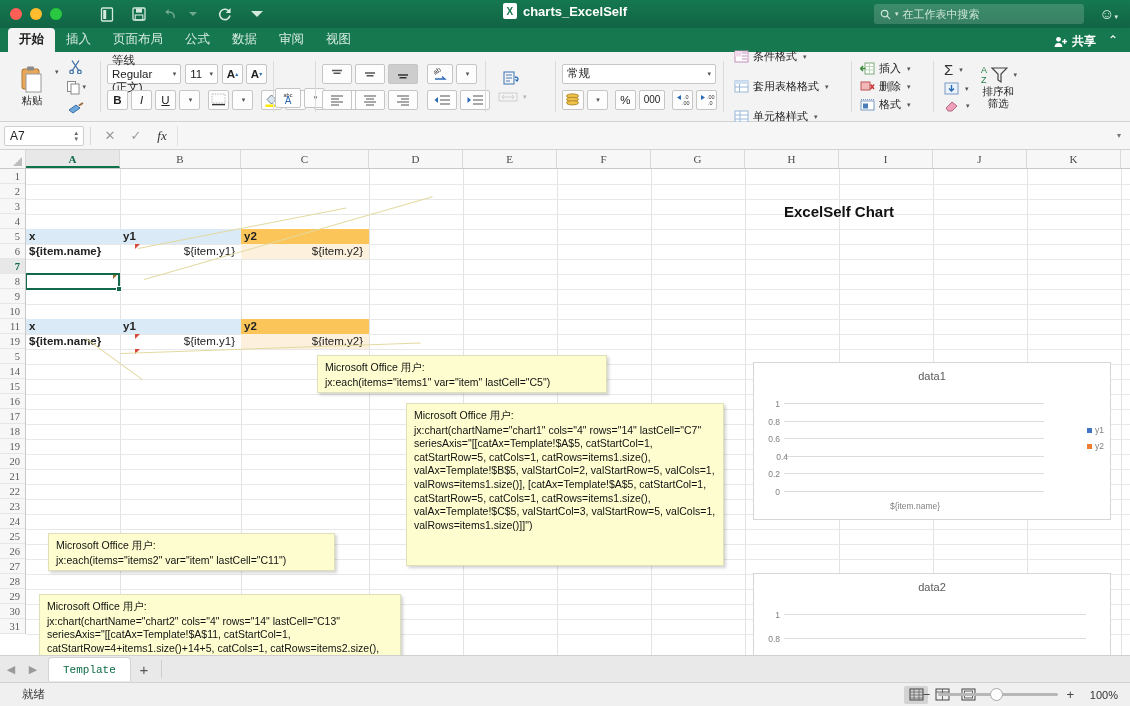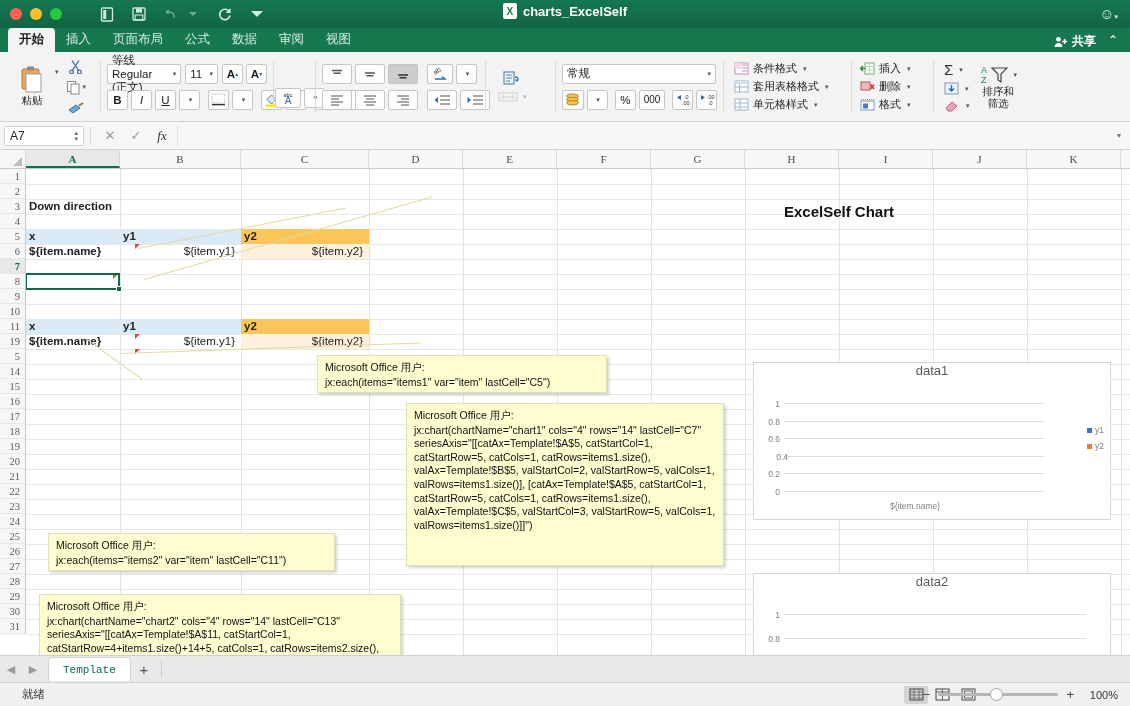--- a/index.html
+++ b/index.html
@@ -159,21 +159,21 @@
 
   
   .sheet-title{
     position:absolute; font-weight:bold; font-size:15px; color:#111;
   }
 
   
   .chartbox{
     position:absolute; background:#fff; border:1px solid #d6d6d6; z-index:10;
   }
-  .chtitle{ text-align:center; font-size:13px; color:#595959; }
+  .chtitle{ text-align:center; font-size:11px; color:#595959; margin-top:7px; }
   .plot{ position:absolute; }
   .gl{ position:absolute; height:1px; background:#dcdcdc; left:0; right:0; }
   .ytick{ position:absolute; font-size:8.5px; color:#808080; text-align:right; width:26px; }
   .xlabel{ position:absolute; font-size:8.5px; color:#808080; text-align:center; }
   .legend{ position:absolute; font-size:8.5px; color:#808080; }
   .lgrow{ display:flex; align-items:center; gap:3px; margin-bottom:6px; }
   .sq{ width:5px; height:5px; }
 
   
   .tabbar{
@@ -247,20 +247,28 @@
     </div>
     <div class="qi">
       <svg width="12" height="8" viewBox="0 0 12 8">
           <path d="M0 1h12L6 7z" fill="#dff0e7"></path>
         </svg>
     </div>
   </div>
   <div class="doctitle">
     <span class="xlicon">X</span>
     <span>charts_ExcelSelf</span>
+  </div>
+  <div class="searchbox">
+    <svg width="11" height="11" viewBox="0 0 12 12">
+        <circle cx="5" cy="5" r="3.6" fill="none" stroke="#cfe6da" stroke-width="1.3"></circle>
+        <path d="M7.8 7.8 11 11" stroke="#cfe6da" stroke-width="1.3"></path>
+      </svg>
+    <span style="font-size:7px">▾</span>
+    <span>在工作表中搜索</span>
   </div>
   <div class="smiley">☺<span style="font-size:7px">▾</span></div>
 </div>
 
 <div class="ribtabs">
   <div class="ribtab active">开始</div>
   <div class="ribtab">插入</div>
   <div class="ribtab">页面布局</div>
   <div class="ribtab">公式</div>
   <div class="ribtab">数据</div>
@@ -511,21 +519,21 @@
               <text x="8" y="6" font-size="5.5" fill="#333" font-family="Liberation Sans">.00</text>
               <text x="9" y="12" font-size="5.5" fill="#333" font-family="Liberation Sans">.0</text>
               <path d="M2 2 6 4.5 2 7z" fill="#2a6ab5"></path>
             </svg>
         </div>
       </div>
     </div>
   </div>
 
   <div class="grp" style="width:128px">
-    <div class="stack" style="gap:3px;margin-left:4px">
+    <div class="stack" style="gap:15px;margin-left:4px">
       <div class="menuitem">
         <svg width="15" height="13" viewBox="0 0 15 13">
             <rect x="1" y="1" width="13" height="11" fill="#fff" stroke="#c48fb8"></rect>
             <rect x="1" y="1" width="6.5" height="5.5" fill="#f3d9ec"></rect>
             <path d="M8 3h5M8 6h5M8 9h5" stroke="#c48fb8"></path>
           </svg>
         <span>条件格式</span>
           <span class="caret">▾</span>
       </div>
       <div class="menuitem">
@@ -732,21 +740,20 @@
 
     <div class="fill-blue" style="left:0;  top:60px; width:215px; height:15px;"></div>
     <div class="fill-orange" style="left:215px;top:60px;width:128px;height:15px;"></div>
     <div class="fill-orange-lt" style="left:215px;top:75px;width:128px;height:15px;"></div>
     <div class="fill-blue" style="left:0;  top:150px;width:215px;height:15px;"></div>
     <div class="fill-orange" style="left:215px;top:150px;width:128px;height:15px;"></div>
     <div class="fill-orange-lt" style="left:215px;top:165px;width:128px;height:15px;"></div>
 
     <div class="sheet-title" style="left:700px; top:34px; width:226px; text-align:center">ExcelSelf Chart</div>
 
-    <div class="cell b" style="left:0;   top:30px; width:215px">Down direction</div>
     <div class="cell b" style="left:0;   top:60px; width:94px">x</div>
     <div class="cell b" style="left:94px;top:60px; width:121px">y1</div>
     <div class="cell b" style="left:215px;top:60px;width:128px">y2</div>
     <div class="cell b" style="left:0;   top:75px; width:94px">${item.name}</div>
     <div class="cell right" style="left:94px;top:75px; width:118px">${item.y1}</div>
     <div class="cell right" style="left:215px;top:75px;width:125px">${item.y2}</div>
 
     <div class="cell b" style="left:0;   top:150px;width:94px">x</div>
     <div class="cell b" style="left:94px;top:150px;width:121px">y1</div>
     <div class="cell b" style="left:215px;top:150px;width:128px">y2</div>

